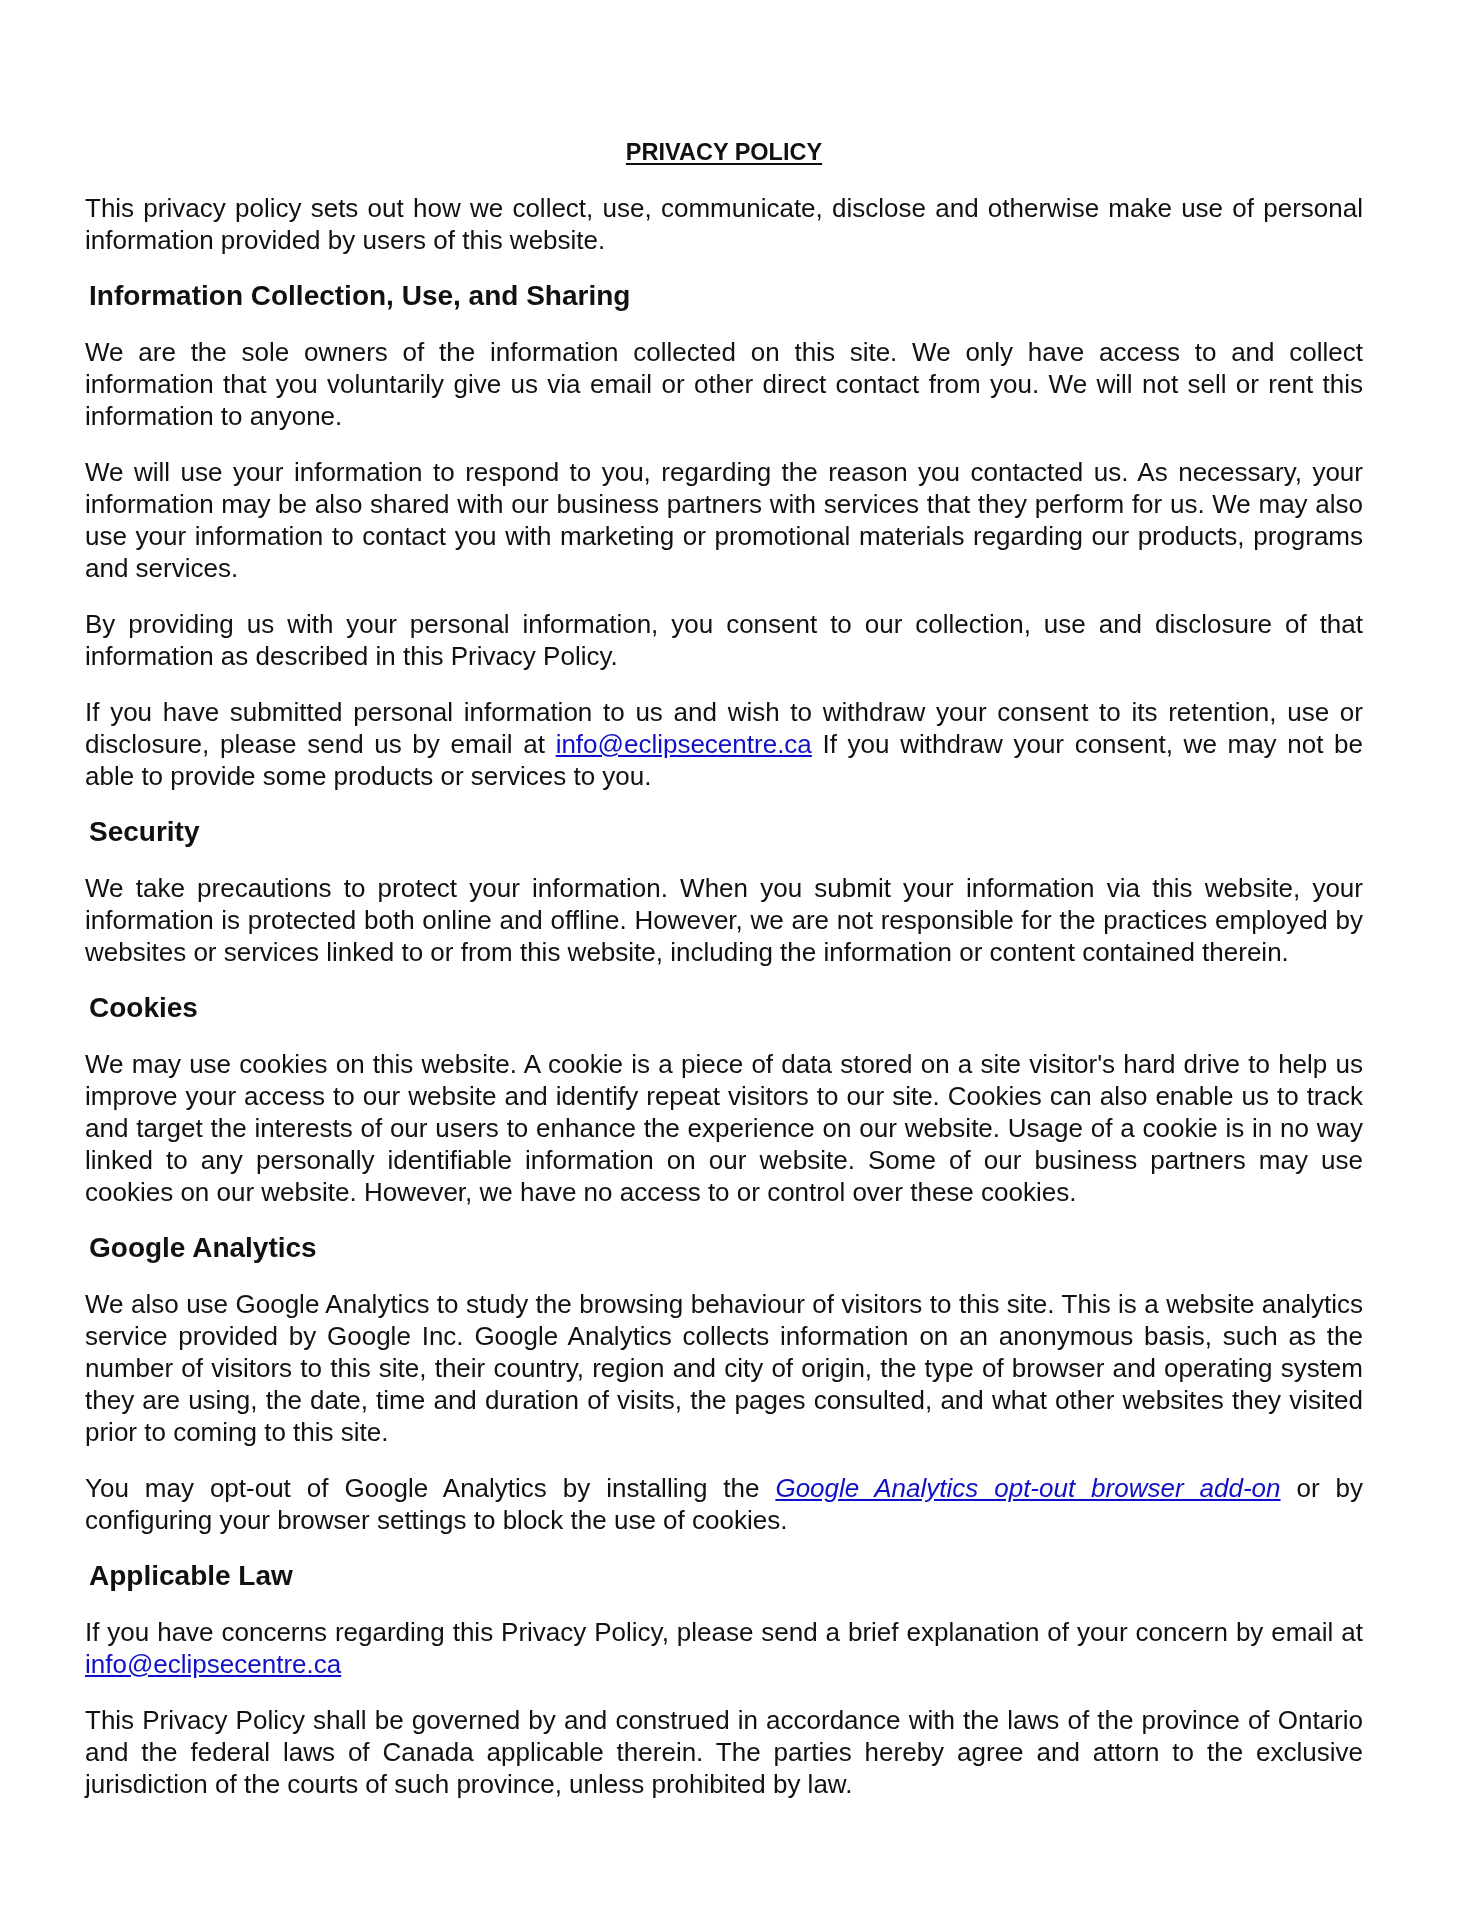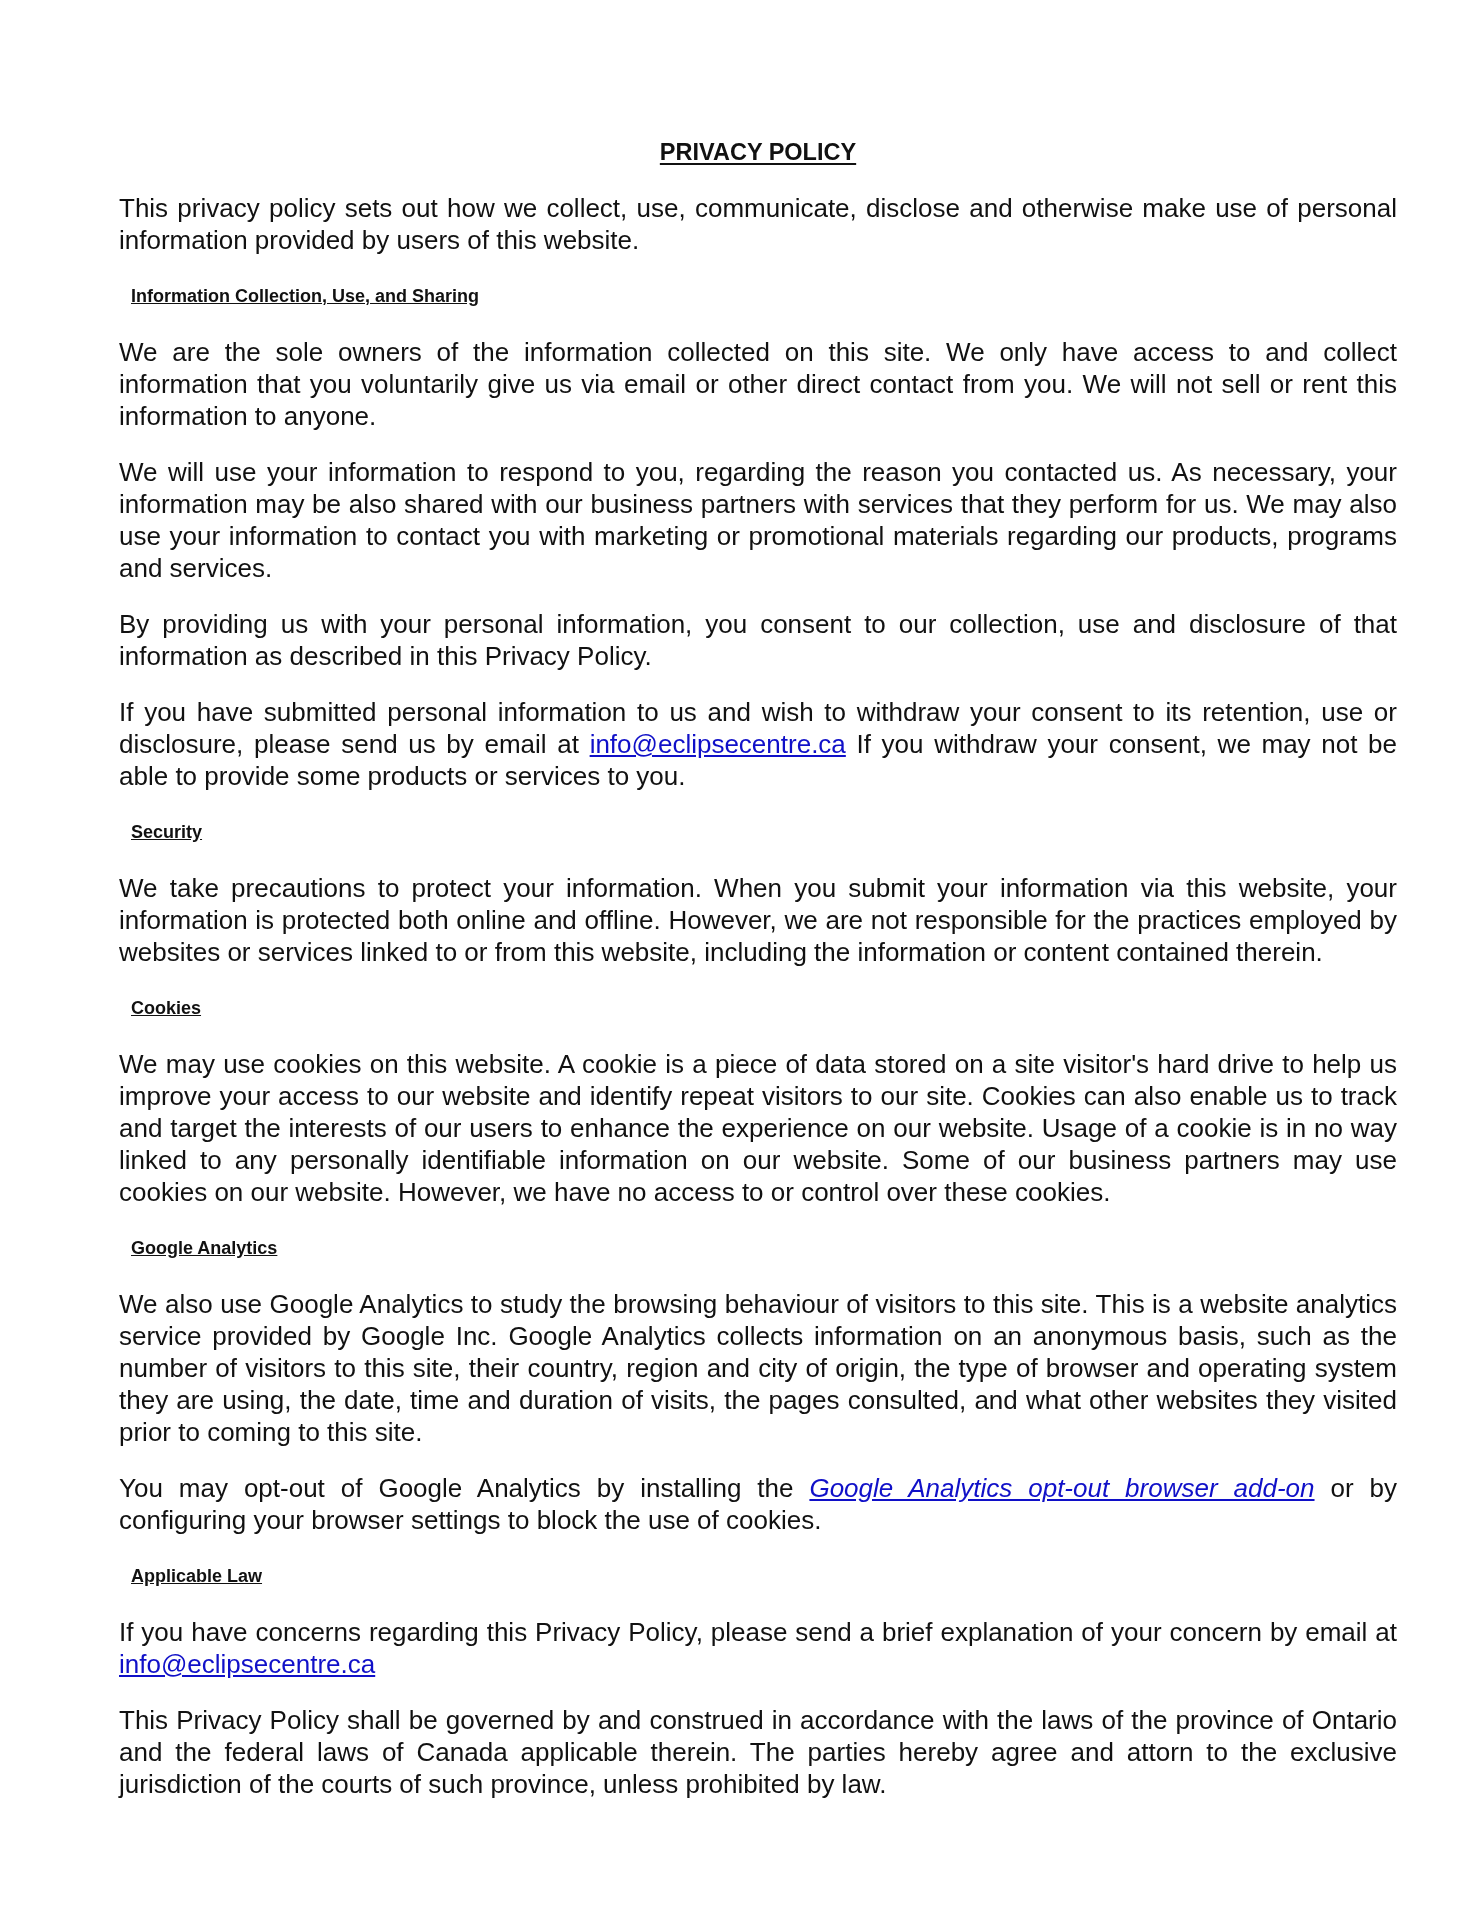--- a/index.html
+++ b/index.html
@@ -10,39 +10,38 @@
   body {
     width: 1484px;
     height: 1920px;
     position: relative;
     overflow: hidden;
     font-family: "Liberation Sans", sans-serif;
     color: #111111;
   }
   .page {
     position: absolute;
-    left: 119px;
+    left: 85px;
     top: 136px;
     width: 1278px;
   }
   .title {
     text-align: center;
     font-weight: bold;
     text-decoration: underline;
     text-underline-offset: 3px;
     font-size: 23.5px;
     line-height: 32px;
     margin: 0 0 24px 0;
   }
   .heading {
     font-weight: bold;
-    font-size: 18px;
+    font-size: 28px;
     line-height: 32px;
-    margin: 0 0 24px 12px;
-    text-decoration: underline;
+    margin: 0 0 24px 4px;
   }
   .para {
     font-size: 26px;
     line-height: 32px;
     text-align: justify;
     margin: 0 0 24px 0;
   }
   a.link {
     color: #1010c8;
     text-decoration: underline;

